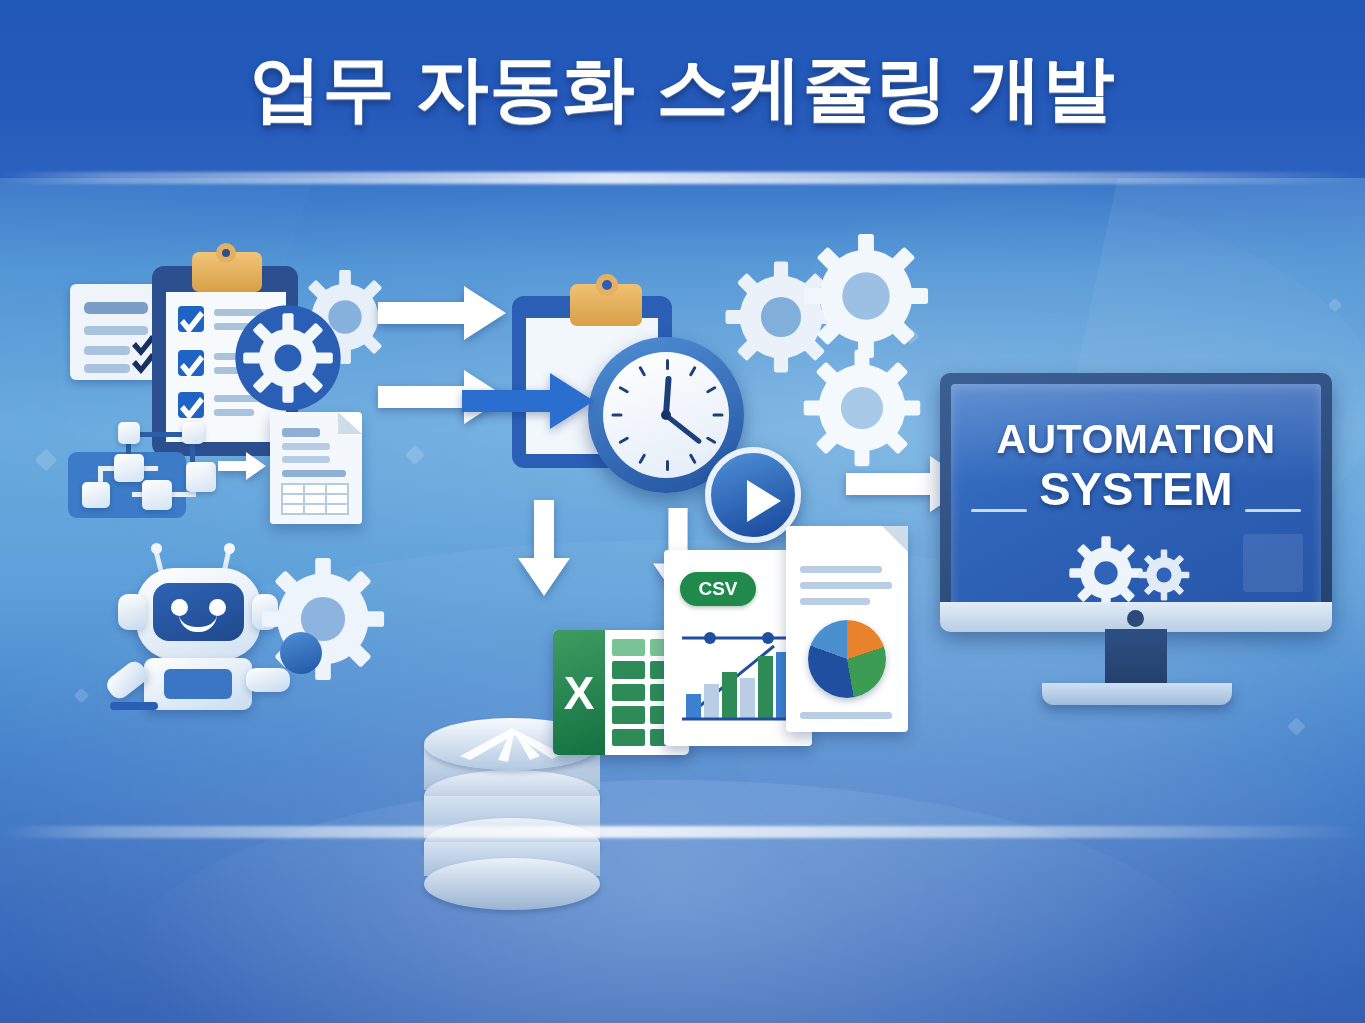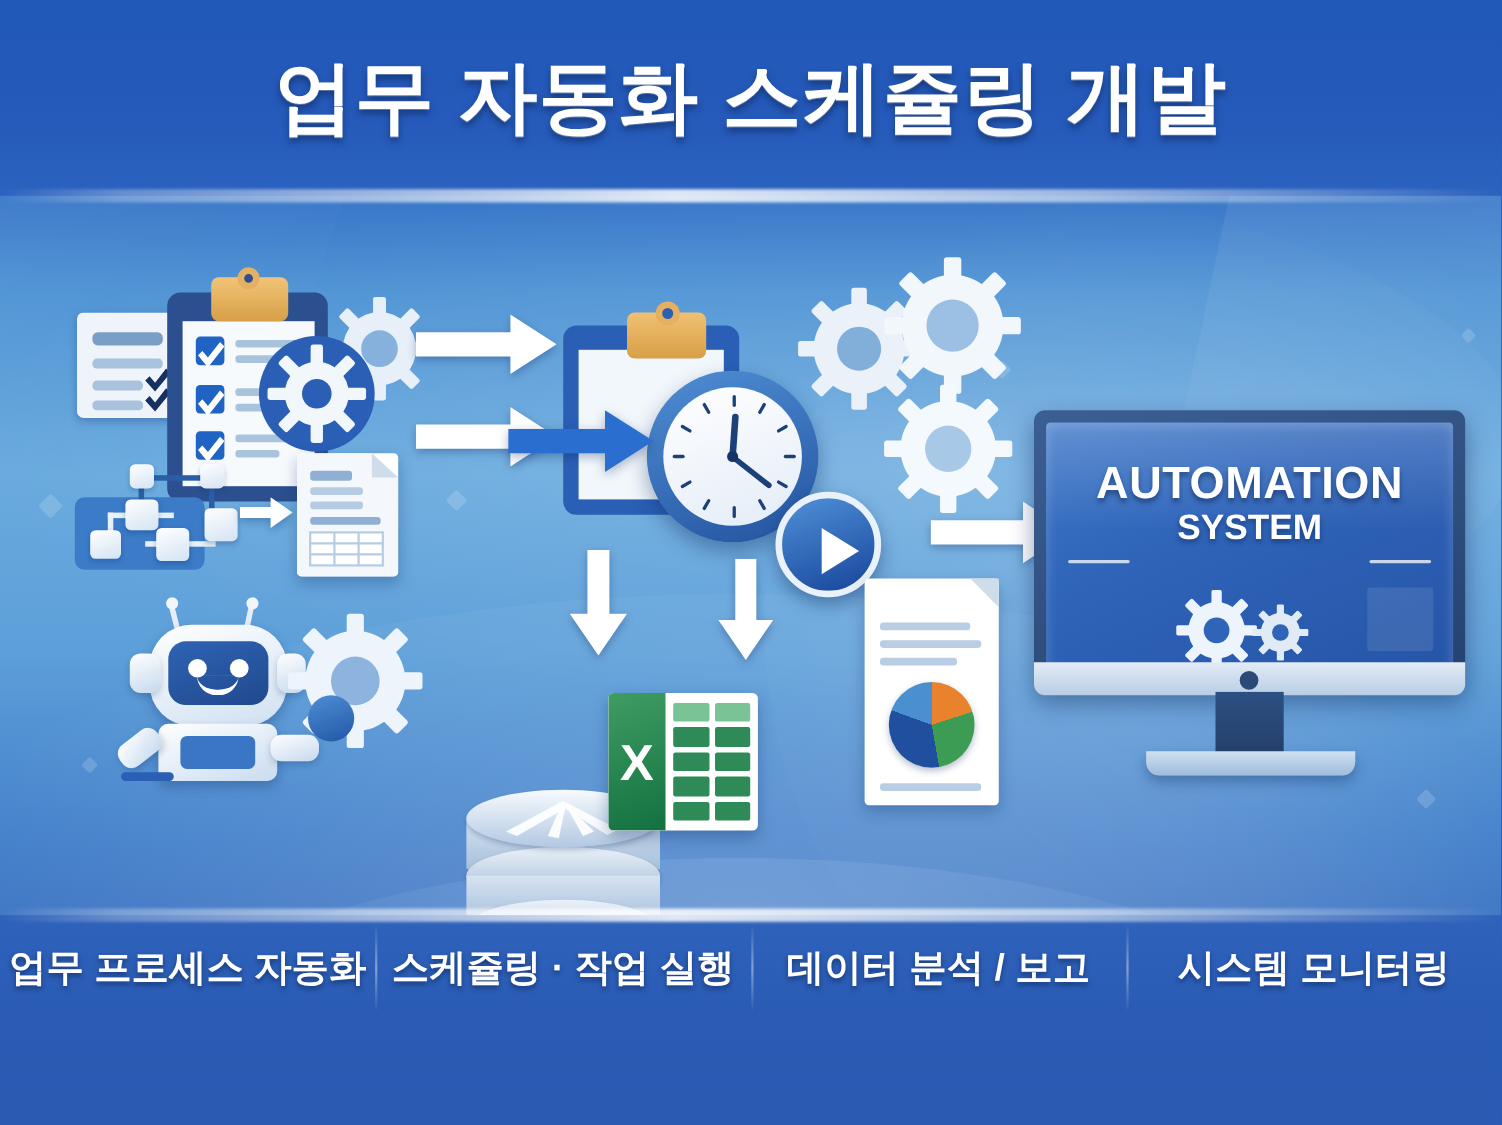--- a/index.html
+++ b/index.html
@@ -71,21 +71,21 @@
     background:linear-gradient(160deg,#3c5f93,#24416e); border-radius:10px; padding:11px;
     box-shadow:0 10px 22px rgba(13,40,90,.45); }
   .screen { width:100%; height:100%; border-radius:4px;
     background:linear-gradient(155deg,#3f79c9 0%,#2f64b9 40%,#2554a6 100%);
     position:relative; overflow:hidden; box-shadow:inset 0 2px 12px rgba(255,255,255,.22);text-decoration:underline; }
   .screen-gloss { position:absolute; left:0; top:0; width:100%; height:42%;
     background:linear-gradient(180deg,rgba(255,255,255,.18),rgba(255,255,255,0)); }
   .screen-txt { position:absolute; width:100%; top:32px; text-align:center; color:#fff;
     font-weight:bold; text-shadow:0 3px 5px rgba(10,30,70,.5); }
   .st-1 { font-size:41px; letter-spacing:.5px; }
-  .st-2 { font-size:32px; margin-top:-2px; }
+  .st-2 { font-size:47px; margin-top:-2px; }
   .rule-l,.rule-r { position:absolute; top:125px; height:3px; width:56px;
     background:rgba(255,255,255,.75); border-radius:2px; }
   .rule-l { left:20px; } .rule-r { right:20px; }
   .stand-neck { position:absolute; left:1105px; top:451px; width:62px; height:58px;
     background:linear-gradient(180deg,#2c4f82,#25406b); }
   .stand-base { position:absolute; left:1042px; top:505px; width:190px; height:22px;
     background:linear-gradient(180deg,#cfe0f2,#9fbcdc); border-radius:0 0 12px 12px;
     box-shadow:0 6px 12px rgba(14,42,92,.35); }
   .mon-chin { position:absolute; left:940px; top:424px; width:392px; height:30px;
     background:linear-gradient(180deg,#e3ecf7,#b8cde4); border-radius:0 0 10px 10px; }
@@ -468,20 +468,37 @@
         <div class="excel-cell"></div>
         <div class="excel-cell"></div>
         <div class="excel-cell"></div>
         <div class="excel-cell"></div>
         <div class="excel-cell"></div>
         <div class="excel-cell"></div>
         <div class="excel-cell"></div>
       </div>
     </div>
 
+    <div class="docpaper" style="left:664px;top:372px;width:148px;height:196px;">
+      <div class="fold"></div>
+      <div class="csv-badge">CSV</div>
+      <svg style="position:absolute;left:12px;top:72px;" width="124" height="112" viewBox="0 0 124 112">
+        <line x1="6" y1="16" x2="112" y2="16" stroke="#1f4f9e" stroke-width="3"></line>
+        <circle cx="34" cy="16" r="6" fill="#1f4f9e"></circle>
+        <circle cx="92" cy="16" r="6" fill="#1f4f9e"></circle>
+        <line x1="14" y1="92" x2="98" y2="24" stroke="#1f4f9e" stroke-width="3"></line>
+        <rect x="10" y="72" width="15" height="24" fill="#3d7fd0"></rect>
+        <rect x="28" y="62" width="15" height="34" fill="#b9cee4"></rect>
+        <rect x="46" y="50" width="15" height="46" fill="#2e8b57"></rect>
+        <rect x="64" y="56" width="15" height="40" fill="#b9cee4"></rect>
+        <rect x="82" y="34" width="15" height="62" fill="#2e8b57"></rect>
+        <rect x="100" y="30" width="15" height="66" fill="#3d7fd0"></rect>
+        <line x1="6" y1="97" x2="120" y2="97" stroke="#1f4f9e" stroke-width="3"></line>
+      </svg>
+    </div>
 
     <div class="docpaper" style="left:786px;top:348px;width:122px;height:206px;">
       <div class="fold"></div>
       <div class="tline" style="left:14px;top:40px;width:82px;"></div>
       <div class="tline" style="left:14px;top:56px;width:92px;"></div>
       <div class="tline" style="left:14px;top:72px;width:70px;"></div>
       <div class="pie" style="left:22px;top:94px;"></div>
       <div class="tline" style="left:14px;top:186px;width:92px;"></div>
     </div>
 
@@ -528,28 +545,14 @@
     </div>
     <div class="mon-chin"></div>
     <div class="mon-dot"></div>
     <div class="stand-neck"></div>
     <div class="stand-base"></div>
 
   </div>
 
   <div class="streak streak-bot"></div>
 
-  <div class="footer">
-    <div class="foot-cell">
-      <span class="foot-label">업무 프로세스 자동화</span>
-    </div>
-    <div class="foot-cell">
-      <span class="foot-label">스케쥴링 · 작업 실행</span>
-    </div>
-    <div class="foot-cell">
-      <span class="foot-label">데이터 분석 / 보고</span>
-    </div>
-    <div class="foot-cell">
-      <span class="foot-label">시스템 모니터링</span>
-    </div>
-  </div>
 
 </div>
 
 </body></html>

